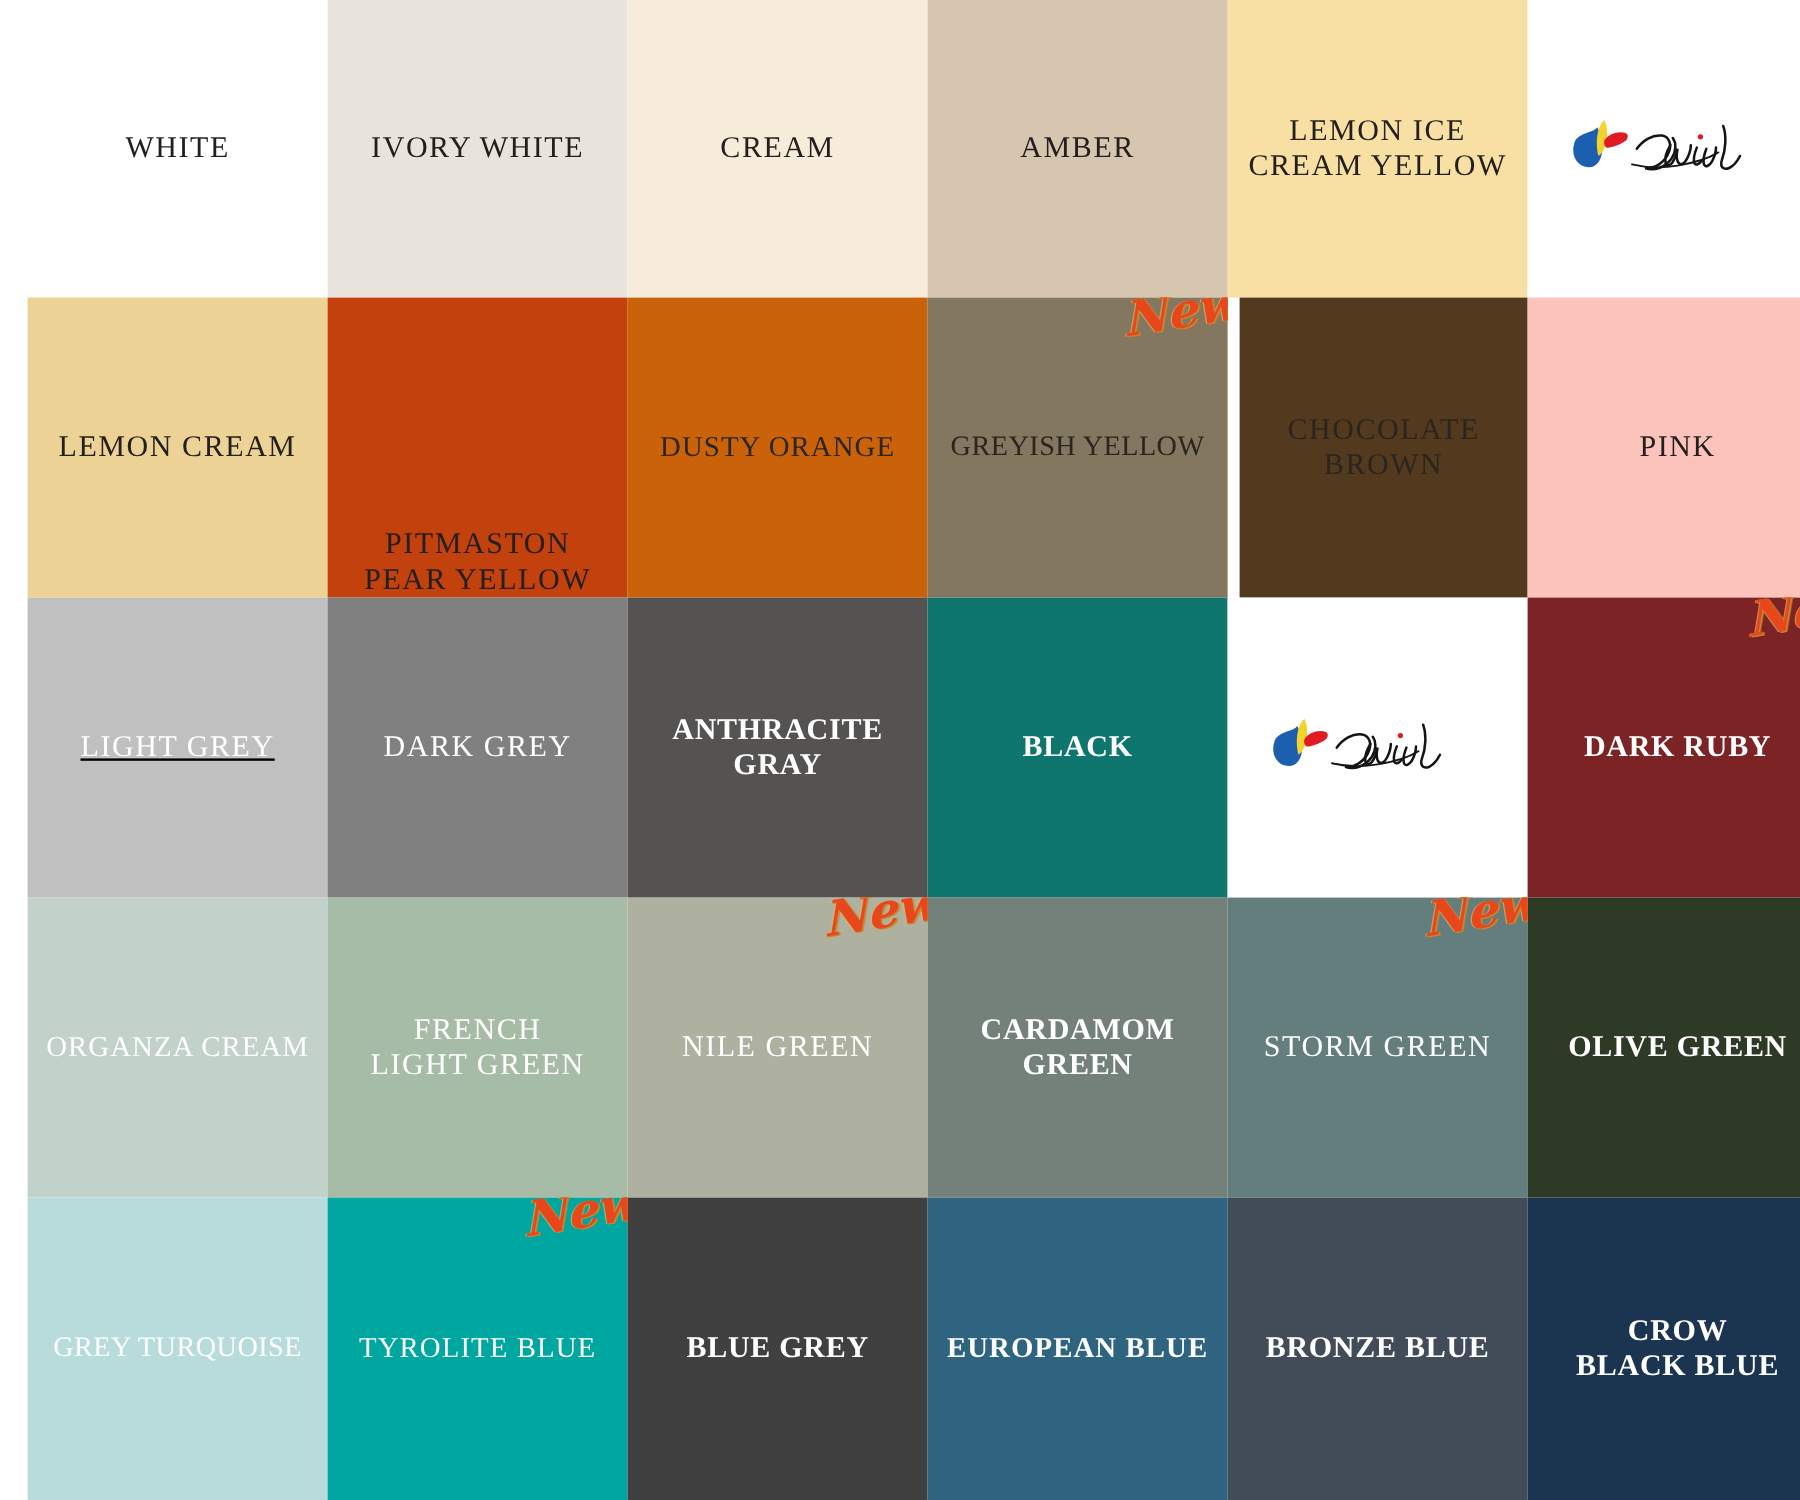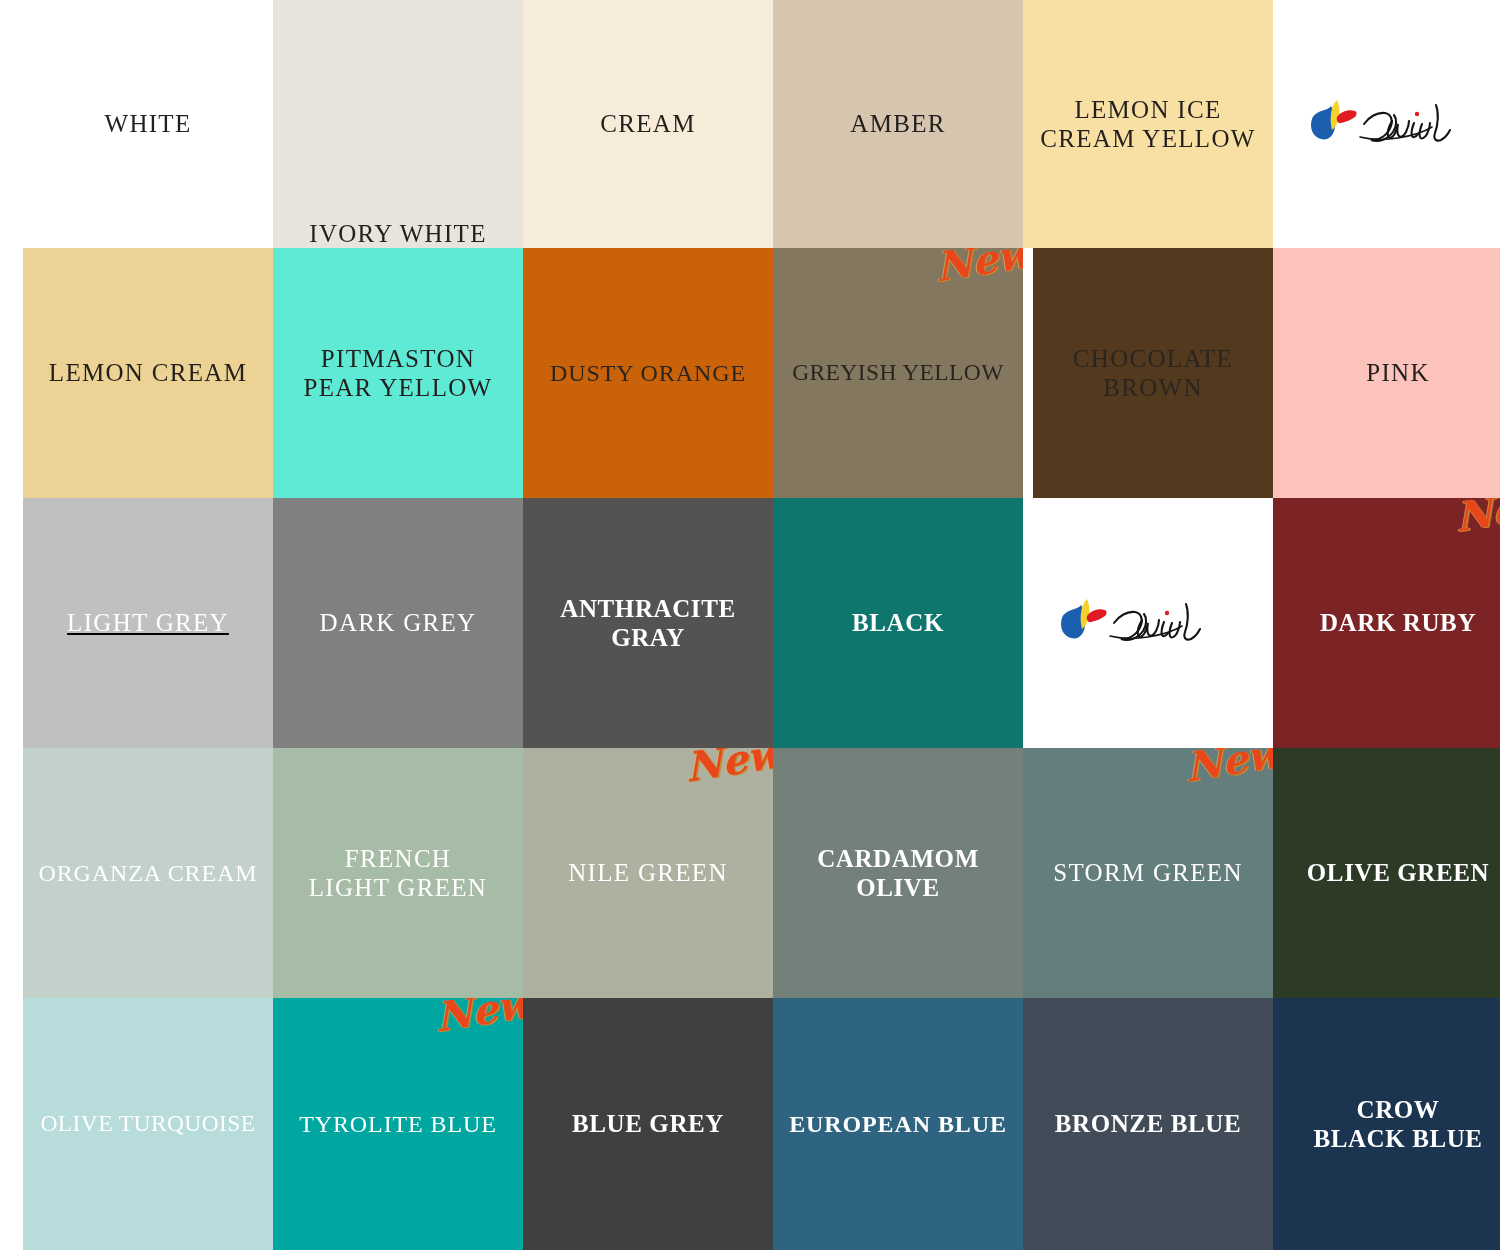--- a/index.html
+++ b/index.html
@@ -111,21 +111,21 @@
   }
 </style>
 </head>
 <body>
 
 <div id="palette-sheet">
   <div class="palette-grid" id="grid">
       <div class="swatch" style="background: rgb(255, 255, 255);">
         <span class="swatch-label dark">WHITE</span>
       </div>
-      <div class="swatch" style="background: rgb(232, 228, 220); align-items: flex-end;">
+      <div class="swatch" style="background: rgb(232, 228, 220);">
         <span class="swatch-label dark">IVORY WHITE</span>
       </div>
       <div class="swatch" style="background: rgb(246, 236, 217);">
         <span class="swatch-label dark">CREAM</span>
       </div>
       <div class="swatch" style="background: rgb(214, 198, 176);">
         <span class="swatch-label dark">AMBER</span>
       </div>
       <div class="swatch" style="background: rgb(248, 224, 164);">
         <span class="swatch-label dark">LEMON ICE
@@ -143,21 +143,21 @@
       <circle cx="113" cy="21" r="2.2" fill="#e01b24"></circle>
       <path d="M118 31c-2 5-3 10-2 13 1 3 5 1 7-3 2-4 3-8 3-11" fill="none" stroke="#141414" stroke-width="2.1" stroke-linecap="round"></path>
       <path d="M132 12c3 8 2 20-1 28-2 6 1 9 6 7 4-2 7-6 9-10" fill="none" stroke="#141414" stroke-width="2.1" stroke-linecap="round"></path>
       <path d="M56 44c12 3 26 3 38 1 12-2 26-6 34-11" fill="none" stroke="#141414" stroke-width="1.6" stroke-linecap="round"></path>
     </svg>
   </div>
       </div>
       <div class="swatch" style="background: rgb(236, 210, 148);">
         <span class="swatch-label dark">LEMON CREAM</span>
       </div>
-      <div class="swatch" style="background: #5eead4;">
+      <div class="swatch" style="background: #c2410c; align-items: flex-end;">
         <span class="swatch-label dark">PITMASTON
 PEAR YELLOW</span>
       </div>
       <div class="swatch" style="background: rgb(201, 98, 8);">
         <span class="swatch-label darksoft wide">DUSTY ORANGE</span>
       </div>
       <div class="swatch" style="background: rgb(132, 119, 96);">
         <span class="new-badge mid">New</span>
         <span class="swatch-label darksoft verywide">GREYISH YELLOW</span>
       </div>
@@ -207,31 +207,31 @@
       <div class="swatch" style="background: rgb(167, 188, 166);">
         <span class="swatch-label light">FRENCH
 LIGHT GREEN</span>
       </div>
       <div class="swatch" style="background: rgb(174, 177, 159);">
         <span class="new-badge mid">New</span>
         <span class="swatch-label light">NILE GREEN</span>
       </div>
       <div class="swatch" style="background: rgb(116, 128, 122);">
         <span class="swatch-label light-bold">CARDAMOM
-OLIVE</span>
+GREEN</span>
       </div>
       <div class="swatch" style="background: rgb(100, 126, 125);">
         <span class="new-badge mid">New</span>
         <span class="swatch-label light">STORM GREEN</span>
       </div>
       <div class="swatch" style="background: rgb(44, 58, 38);">
         <span class="swatch-label light-bold">OLIVE GREEN</span>
       </div>
       <div class="swatch" style="background: rgb(184, 219, 219);">
-        <span class="swatch-label light verywide">OLIVE TURQUOISE</span>
+        <span class="swatch-label light verywide">GREY TURQUOISE</span>
       </div>
       <div class="swatch" style="background: rgb(0, 166, 160);">
         <span class="new-badge mid">New</span>
         <span class="swatch-label light wide">TYROLITE BLUE</span>
       </div>
       <div class="swatch" style="background: #404040;">
         <span class="swatch-label light-bold">BLUE GREY</span>
       </div>
       <div class="swatch" style="background: rgb(47, 100, 128);">
         <span class="swatch-label light-bold wide">EUROPEAN BLUE</span>

